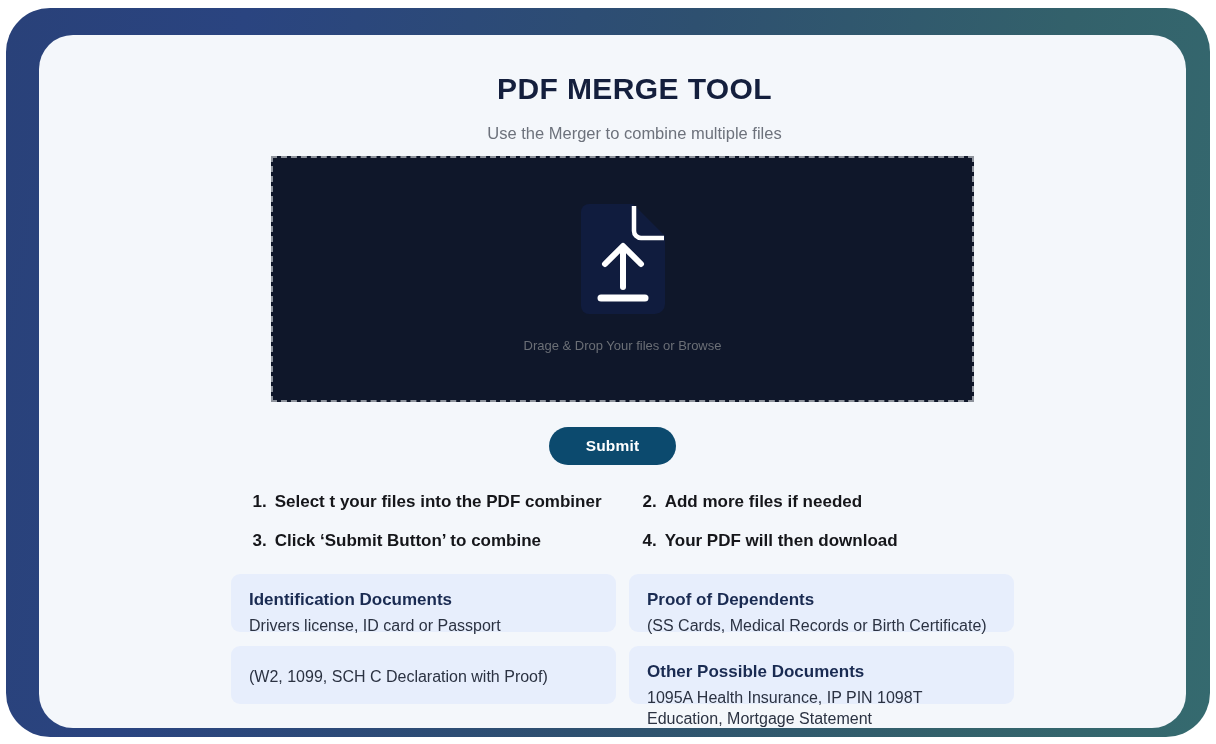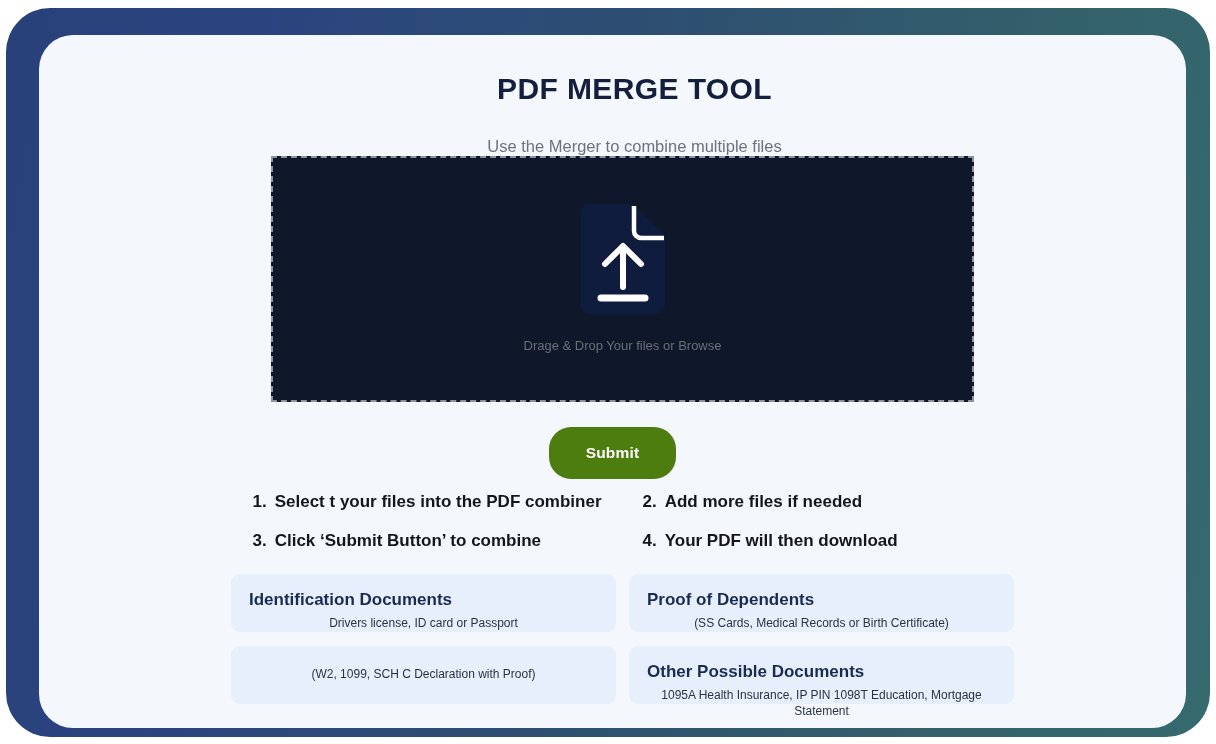--- a/index.html
+++ b/index.html
@@ -51,21 +51,21 @@
     letter-spacing: 0.4px;
     color: #141f3d;
     line-height: 1.2;
   }
 
   #page-subtitle {
     text-align: center;
     font-size: 16.5px;
     font-weight: 400;
     color: #6d727c;
-    margin-top: 29px;
+    margin-top: 16px;
     line-height: 1.3;
   }
 
   
   #dropzone {
     position: absolute;
     left: 232px;
     top: 121px;
     width: 703px;
     height: 246px;
@@ -91,29 +91,29 @@
   #submit-wrap {
     position: absolute;
     left: 0;
     top: 392px;
     width: 100%;
     display: flex;
     justify-content: center;
   }
 
   #submit-button {
-    background: #4d7c0f;
+    background: #0c4a6e;
     color: #ffffff;
     font-family: "Liberation Sans", sans-serif;
     font-size: 15.5px;
     font-weight: 700;
     border: none;
     border-radius: 22px;
     width: 127px;
-    height: 52px;
+    height: 38px;
     cursor: pointer;
     letter-spacing: 0.2px;
   }
 
   
   #steps {
     position: absolute;
     left: 0;
     top: 456px;
     width: 100%;
@@ -157,25 +157,24 @@
 
   .doc-card-title {
     font-size: 17px;
     font-weight: 700;
     color: #1a2b52;
     line-height: 1.25;
   }
 
   .doc-card-sub {
     margin-top: 6px;
-    font-size: 12px;
+    font-size: 16px;
     font-weight: 400;
     color: #2b3242;
     line-height: 1.3;
-    text-align: center;
   }
 </style>
 </head>
 <body>
 
 <div id="app-frame">
   <div id="page-card">
     <div id="page-inner">
 
       <h1 id="page-title">PDF MERGE TOOL</h1>

